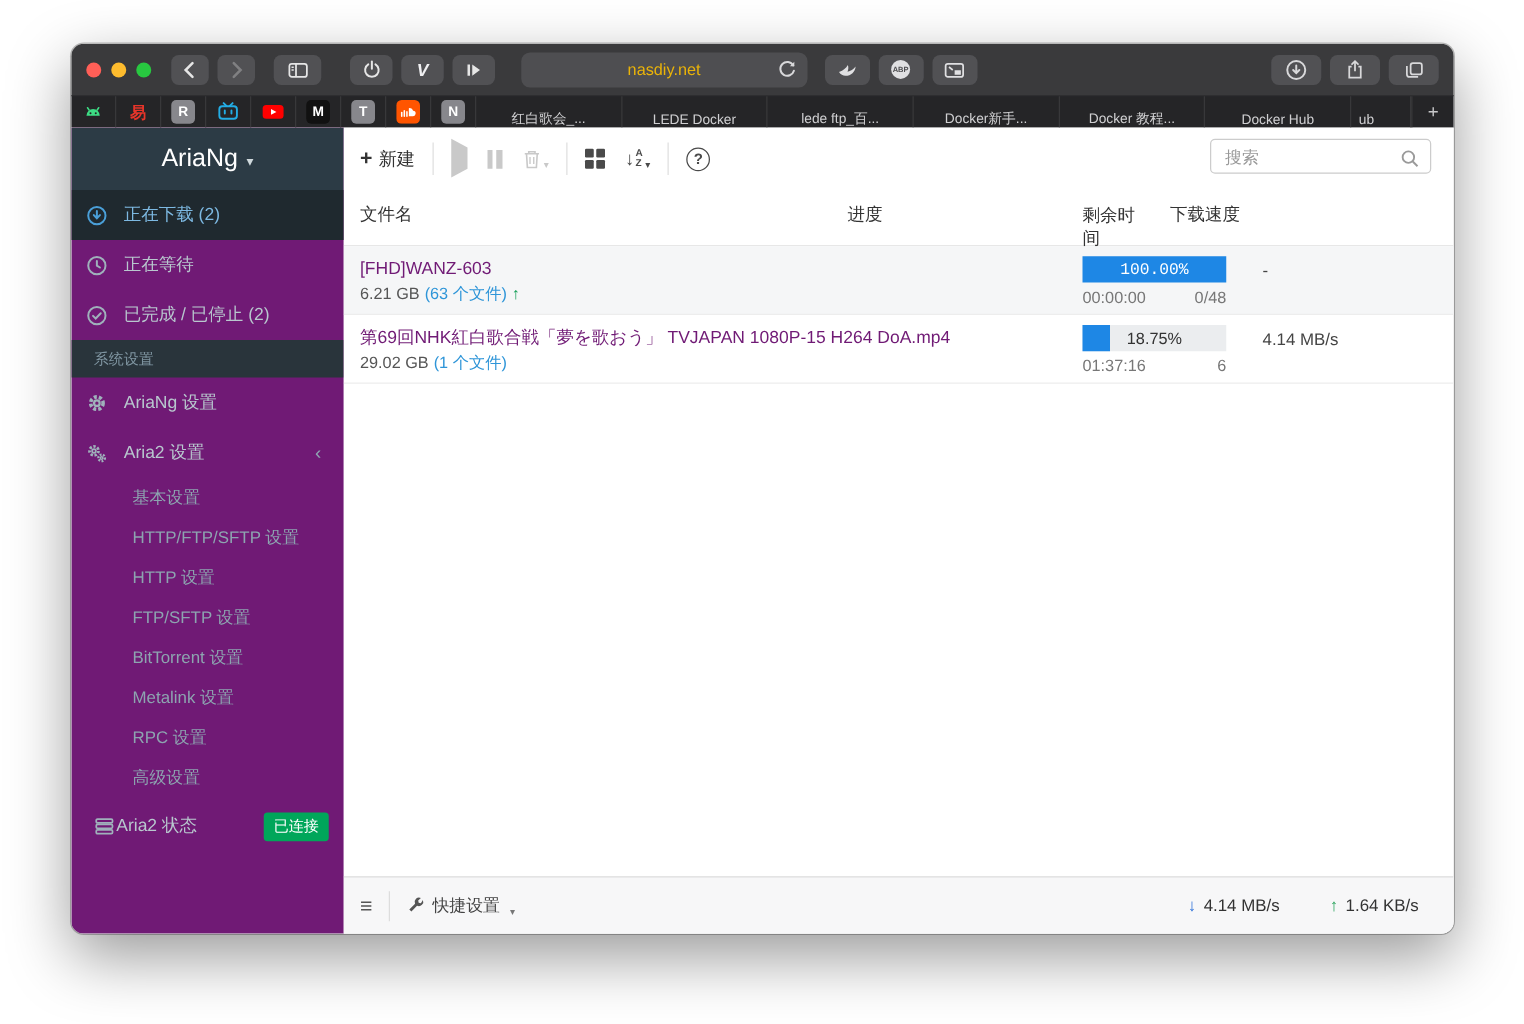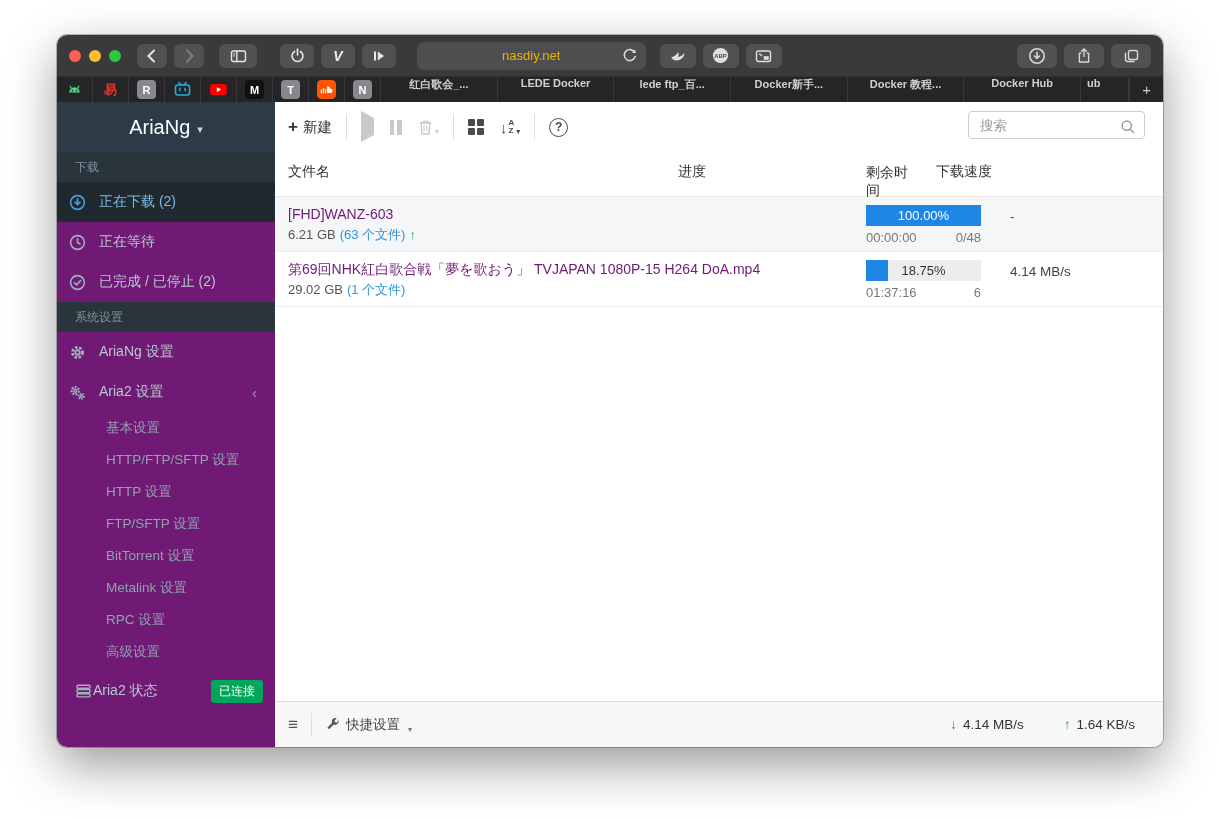--- a/index.html
+++ b/index.html
@@ -23,22 +23,22 @@
   .tb-spacer { flex:1; }
   .vlogo { font-weight:bold; font-size:14px; color:#f0f0f2; font-style:italic; }
   .abp-txt { font-size:6px; font-weight:bold; fill:#4e4e51; }
 
   
   .tabbar { height:26px; background:#252527; display:flex; align-items:stretch; flex:none;
     border-top:1px solid #2e2e30; }
   .ptab { width:36px; display:flex; align-items:center; justify-content:center; border-right:1px solid #38383a; flex:none; }
   .tile { width:19px; height:19px; border-radius:4px; display:flex; align-items:center; justify-content:center;
     color:#fff; font-size:11px; font-weight:bold; }
-  .tab { flex:1 1 0; max-width:124px; display:flex; align-items:flex-start; justify-content:center;
-    border-right:1px solid #38383a; color:#d0d0d2; font-size:11px; overflow:hidden; white-space:nowrap; padding:0 6px;font-weight:bold; }
+  .tab { flex:1 1 0; max-width:124px; display:flex; align-items:flex-end; justify-content:center;
+    border-right:1px solid #38383a; color:#d0d0d2; font-size:11px; overflow:hidden; white-space:nowrap; padding:0 6px; }
   .tab.narrow { flex:0 0 48px; justify-content:flex-start; }
   .newtab { margin-left:auto; width:34px; display:flex; align-items:center; justify-content:center;
     color:#c8c8ca; font-size:15px; border-left:1px solid #38383a; }
 
   
   .page { flex:1; display:flex; overflow:hidden; }
 
   
   .sidebar { width:218px; background:#701a75; flex:none; display:flex; flex-direction:column; overflow:hidden; }
   .logo { height:50px; background:#2c3b45; color:#fff; font-size:20px; display:flex;
@@ -93,21 +93,21 @@
   .fname { font-size:14px; color:#701a75; white-space:nowrap; overflow:hidden; line-height:21px; }
   .fmeta { font-size:13px; color:#555; line-height:20px; display:flex; gap:4px; align-items:center; }
   .flink { color:#2e95d8; }
   .seed-arrow { color:#18a15a; font-weight:bold; display:none; }
   .trow.seeding .seed-arrow { display:inline; }
   .cell-prog { padding-top:8px; }
   .bar { width:115px; height:21px; background:#ebedef; position:relative; }
   .fill { height:100%; background:#1e87e5; }
   .plabel { position:absolute; inset:0; display:flex; align-items:center; justify-content:center;
     font-size:13px; color:#333; }
-  .bar.done .plabel { color:#fff; }
+  .bar.done .plabel { color:#fff;font-family:Liberation Mono, monospace; }
   .ptimes { width:115px; display:flex; justify-content:space-between; font-size:13px; color:#777; margin-top:4px; }
   .cell-speed { font-size:13.5px; color:#444; padding-top:12px; }
   .table-space { flex:1; }
 
   
   .mfooter { height:46px; flex:none; background:#f7f7f8; border-top:1px solid #ddd;
     display:flex; align-items:center; padding:0 28px 0 13px; font-size:13.5px; color:#444; }
   .hamb { font-size:17px; color:#555; }
   .f-sep { width:1px; height:24px; background:#ddd; margin:0 13px; }
   .qset { display:flex; align-items:center; gap:6px; }
@@ -294,21 +294,20 @@
   </div>
 
   <div class="page">
 
     <div class="sidebar">
       <div class="logo">
         <span>AriaNg</span>
         <span class="caret">▾</span>
       </div>
 
-      <div class="sec-header">下载</div>
       <div class="sitem active">
           <span class="sicon">
             <svg width="17" height="17" viewBox="0 0 16 16" fill="none" stroke="currentColor" stroke-width="1.5">
               <circle cx="8" cy="8" r="6.5"></circle>
               <path d="M8 4.6v5M5.7 7.6L8 10l2.3-2.4" stroke-linecap="round"></path>
             </svg>
           </span>
           <span>正在下载 (2)</span>
 
         </div>

